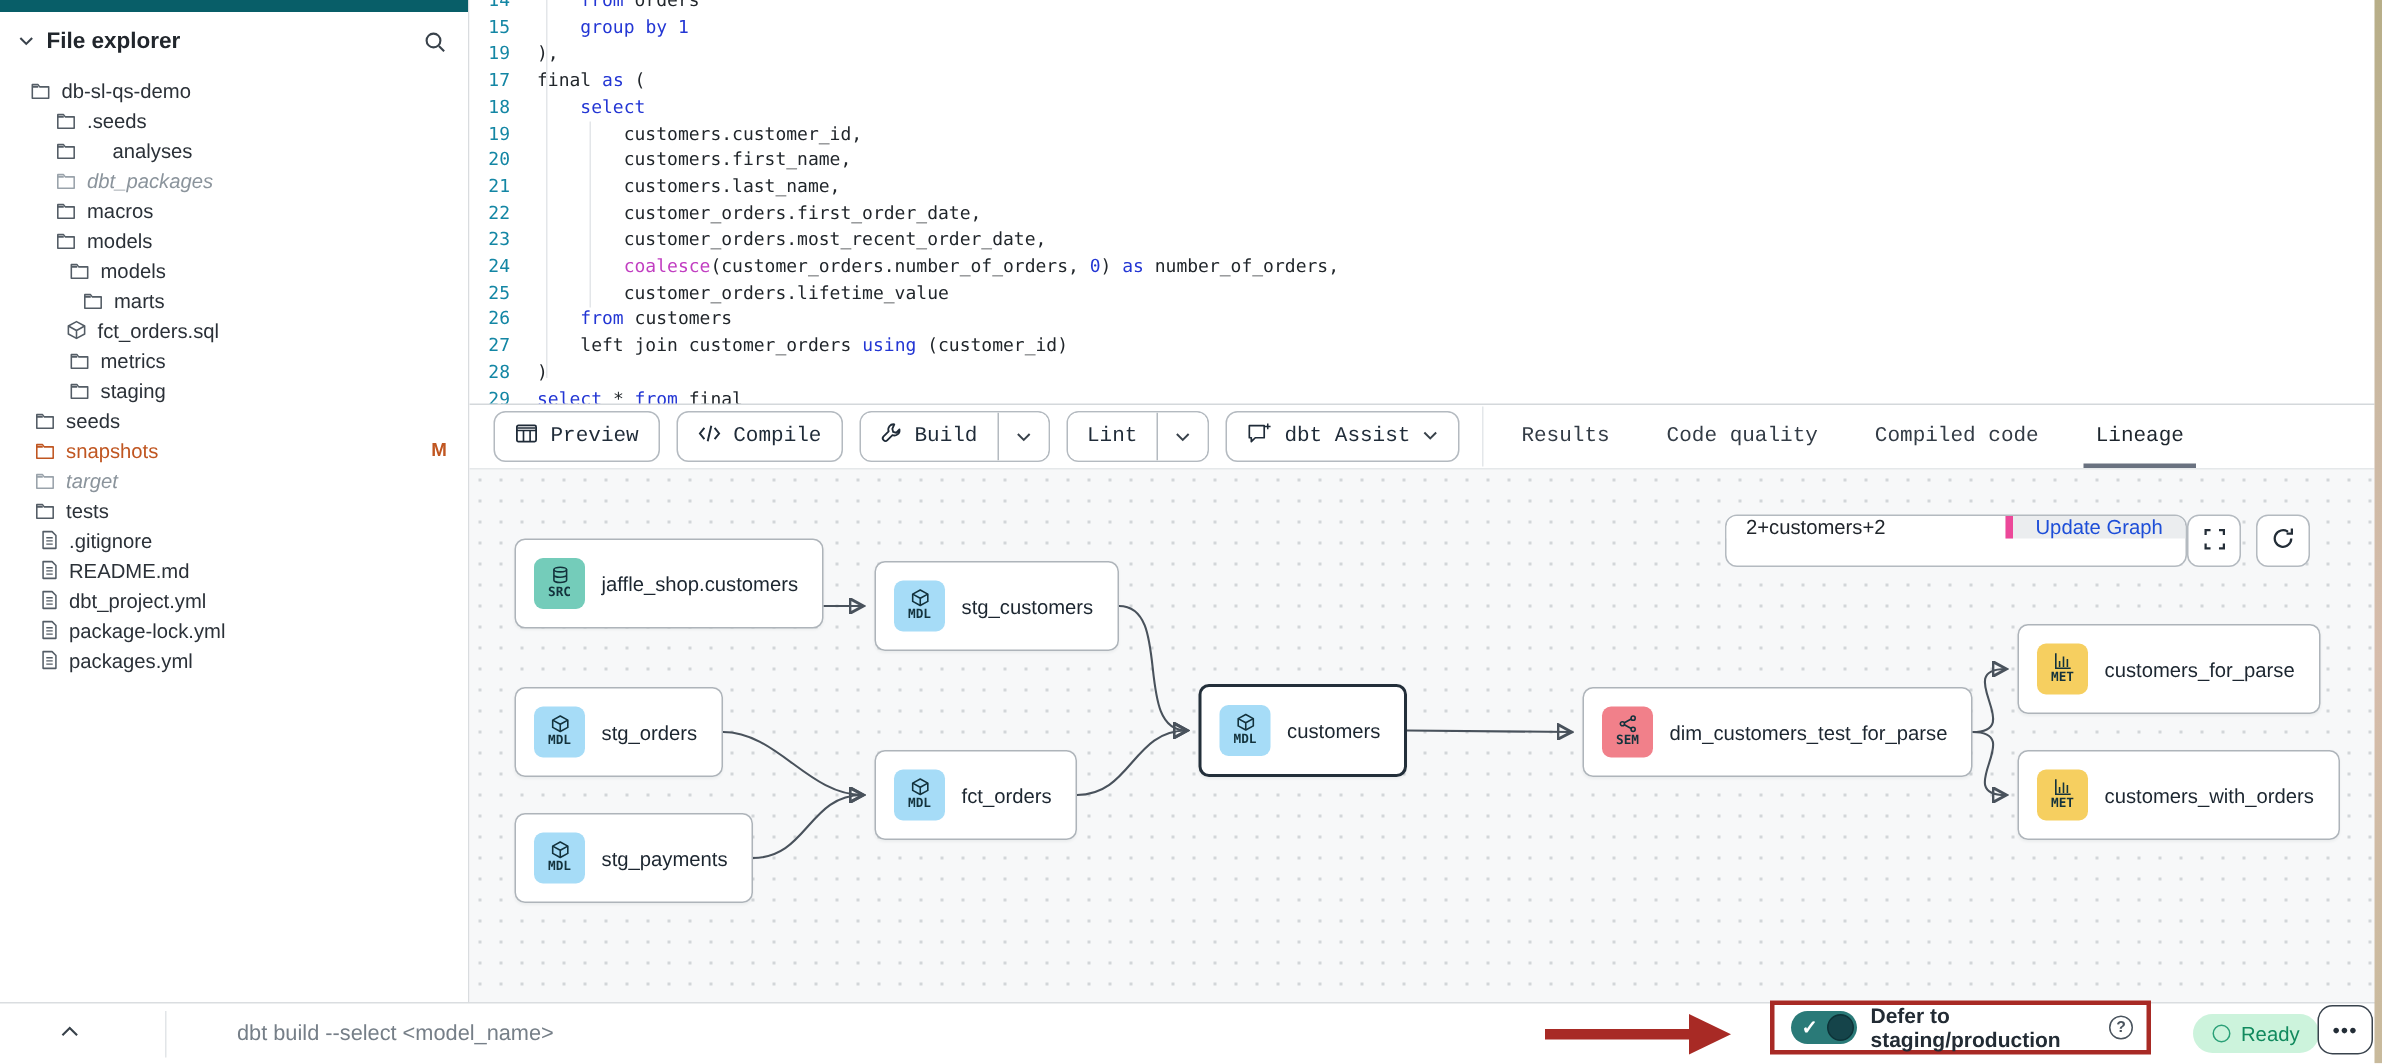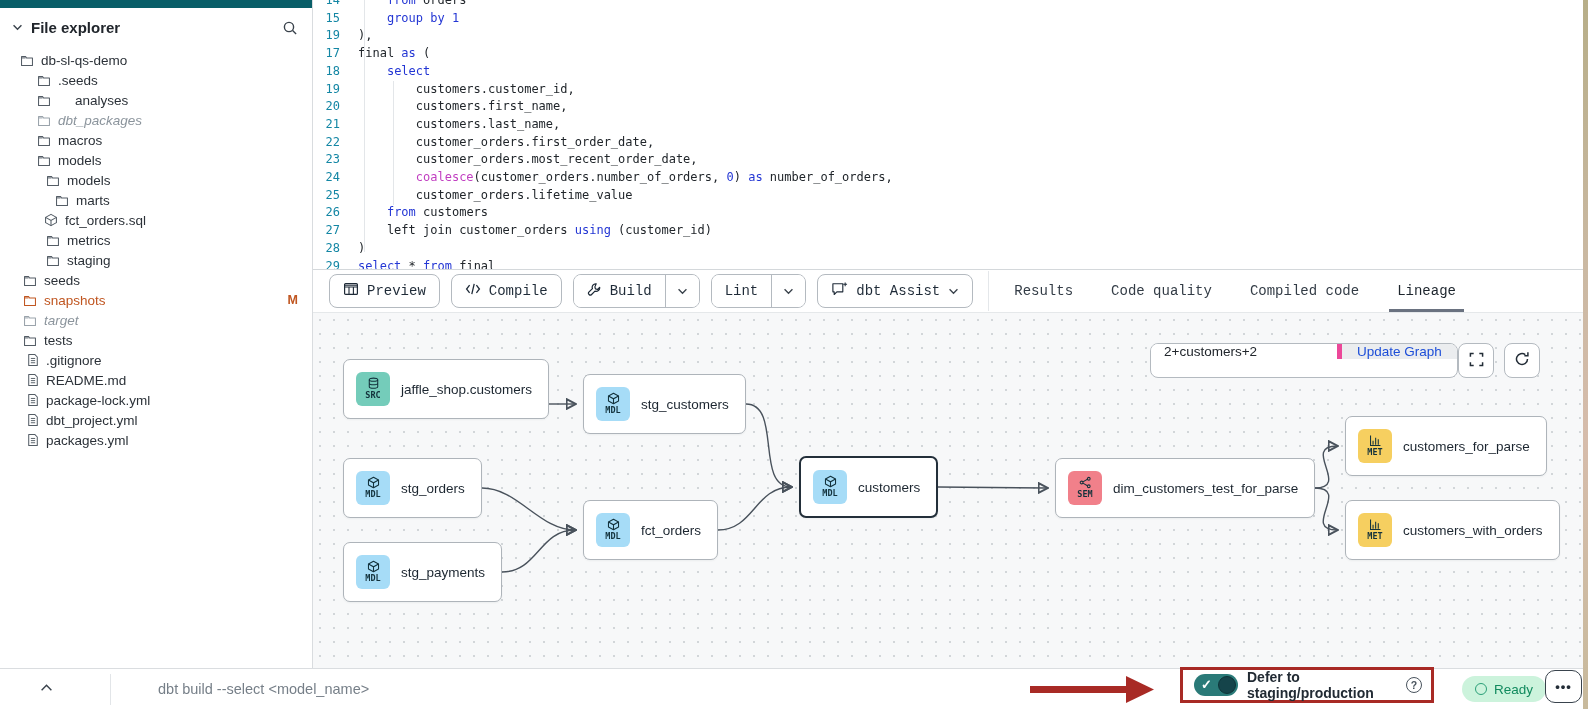--- a/index.html
+++ b/index.html
@@ -292,30 +292,30 @@
           </span>
           <span>README.md</span>
         </div>
         <div class="trow" style="padding-left: 21px;">
           <span class="ticon">
             <svg width="12" height="14" viewBox="0 0 14 16" fill="none" stroke="currentColor" stroke-width="1.2">
               <path d="M2 1.5h7l3 3v10H2z" stroke-linejoin="round"></path>
               <path d="M4.5 6.2h5M4.5 8.7h5M4.5 11.2h5" stroke-width="1.1"></path>
             </svg>
           </span>
-          <span>package-lock.yml</span>
+          <span>dbt_project.yml</span>
         </div>
         <div class="trow" style="padding-left: 21px;">
           <span class="ticon">
             <svg width="12" height="14" viewBox="0 0 14 16" fill="none" stroke="currentColor" stroke-width="1.2">
               <path d="M2 1.5h7l3 3v10H2z" stroke-linejoin="round"></path>
               <path d="M4.5 6.2h5M4.5 8.7h5M4.5 11.2h5" stroke-width="1.1"></path>
             </svg>
           </span>
-          <span>dbt_project.yml</span>
+          <span>package-lock.yml</span>
         </div>
         <div class="trow" style="padding-left: 21px;">
           <span class="ticon">
             <svg width="12" height="14" viewBox="0 0 14 16" fill="none" stroke="currentColor" stroke-width="1.2">
               <path d="M2 1.5h7l3 3v10H2z" stroke-linejoin="round"></path>
               <path d="M4.5 6.2h5M4.5 8.7h5M4.5 11.2h5" stroke-width="1.1"></path>
             </svg>
           </span>
           <span>packages.yml</span>
         </div>

